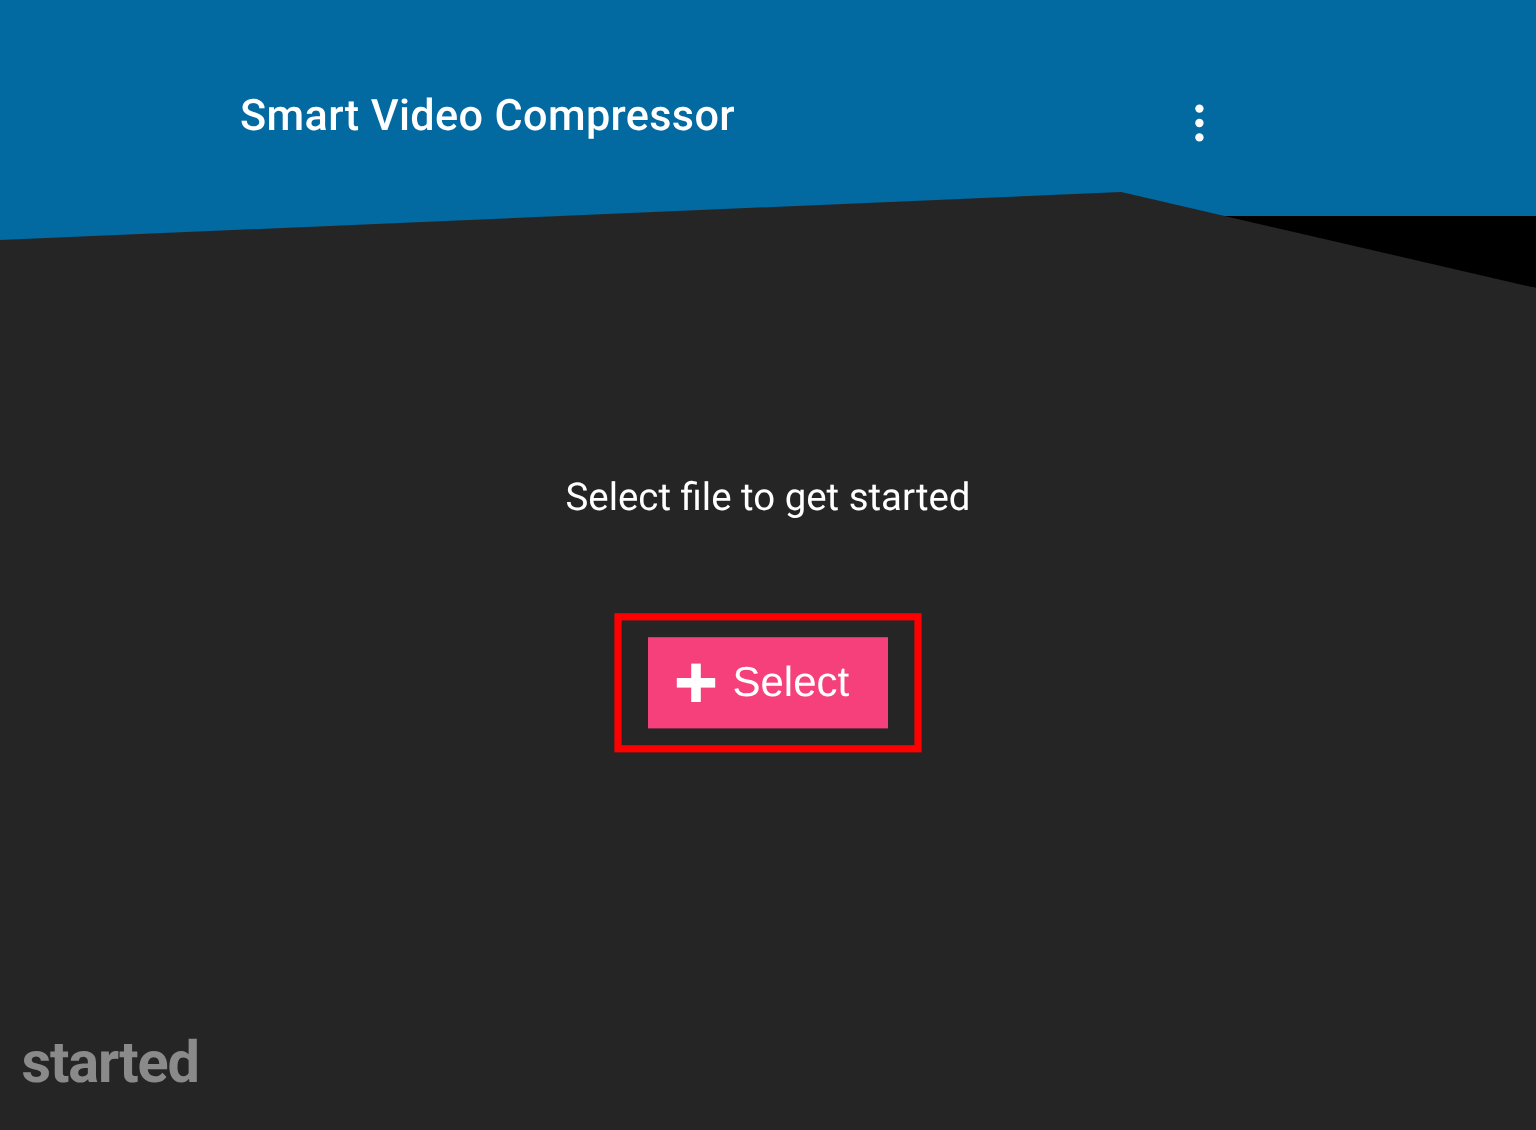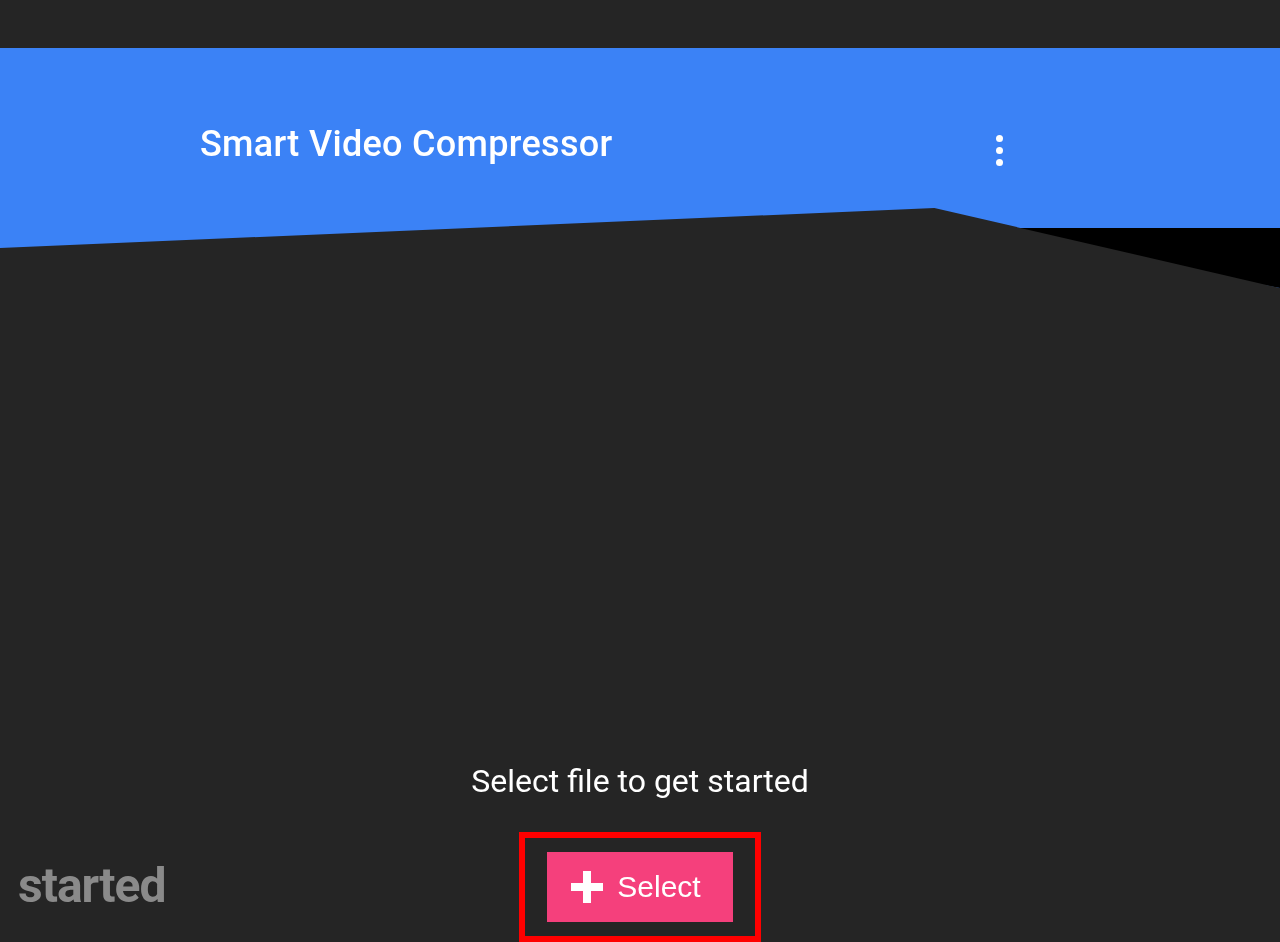--- a/index.html
+++ b/index.html
@@ -12,22 +12,21 @@
       height: 942px;
       background: #252525;
       font-family: -apple-system, BlinkMacSystemFont, 'Segoe UI', Roboto, sans-serif;
       overflow: hidden;
       position: relative;
     }
     .top-section {
       position: relative;
       width: 100%;
       height: 240px;
-      background: #3b82f6;
-      margin-top: 48px;
+      background: #0369a1;
     }
     .top-section::after {
       content: '';
       position: absolute;
       bottom: -60px;
       left: 0;
       width: 100%;
       height: 120px;
       background: #000;
       clip-path: polygon(0 0, 73% 0, 100% 50%, 100% 0);
@@ -76,40 +75,41 @@
     }
     .content {
       position: absolute;
       top: 0;
       left: 0;
       width: 100%;
       height: 100%;
       display: flex;
       flex-direction: column;
       align-items: center;
-      justify-content: flex-end;
+      justify-content: center;
       padding-top: 80px;
+      gap: 46px;
     }
     .prompt-text {
       color: #fff;
       font-size: 32px;
       font-weight: 400;
       margin-bottom: 32px;
     }
     .highlight-box {
       border: 6px solid #ff0000;
       padding: 14px 22px;
       display: inline-block;
     }
     .select-button {
       background: #f5407c;
       color: #fff;
       border: none;
       padding: 18px 32px 18px 24px;
-      font-size: 30px;
+      font-size: 35px;
       font-weight: 400;
       display: flex;
       align-items: center;
       gap: 14px;
       cursor: pointer;
     }
     .plus-icon {
       width: 32px;
       height: 32px;
       position: relative;

